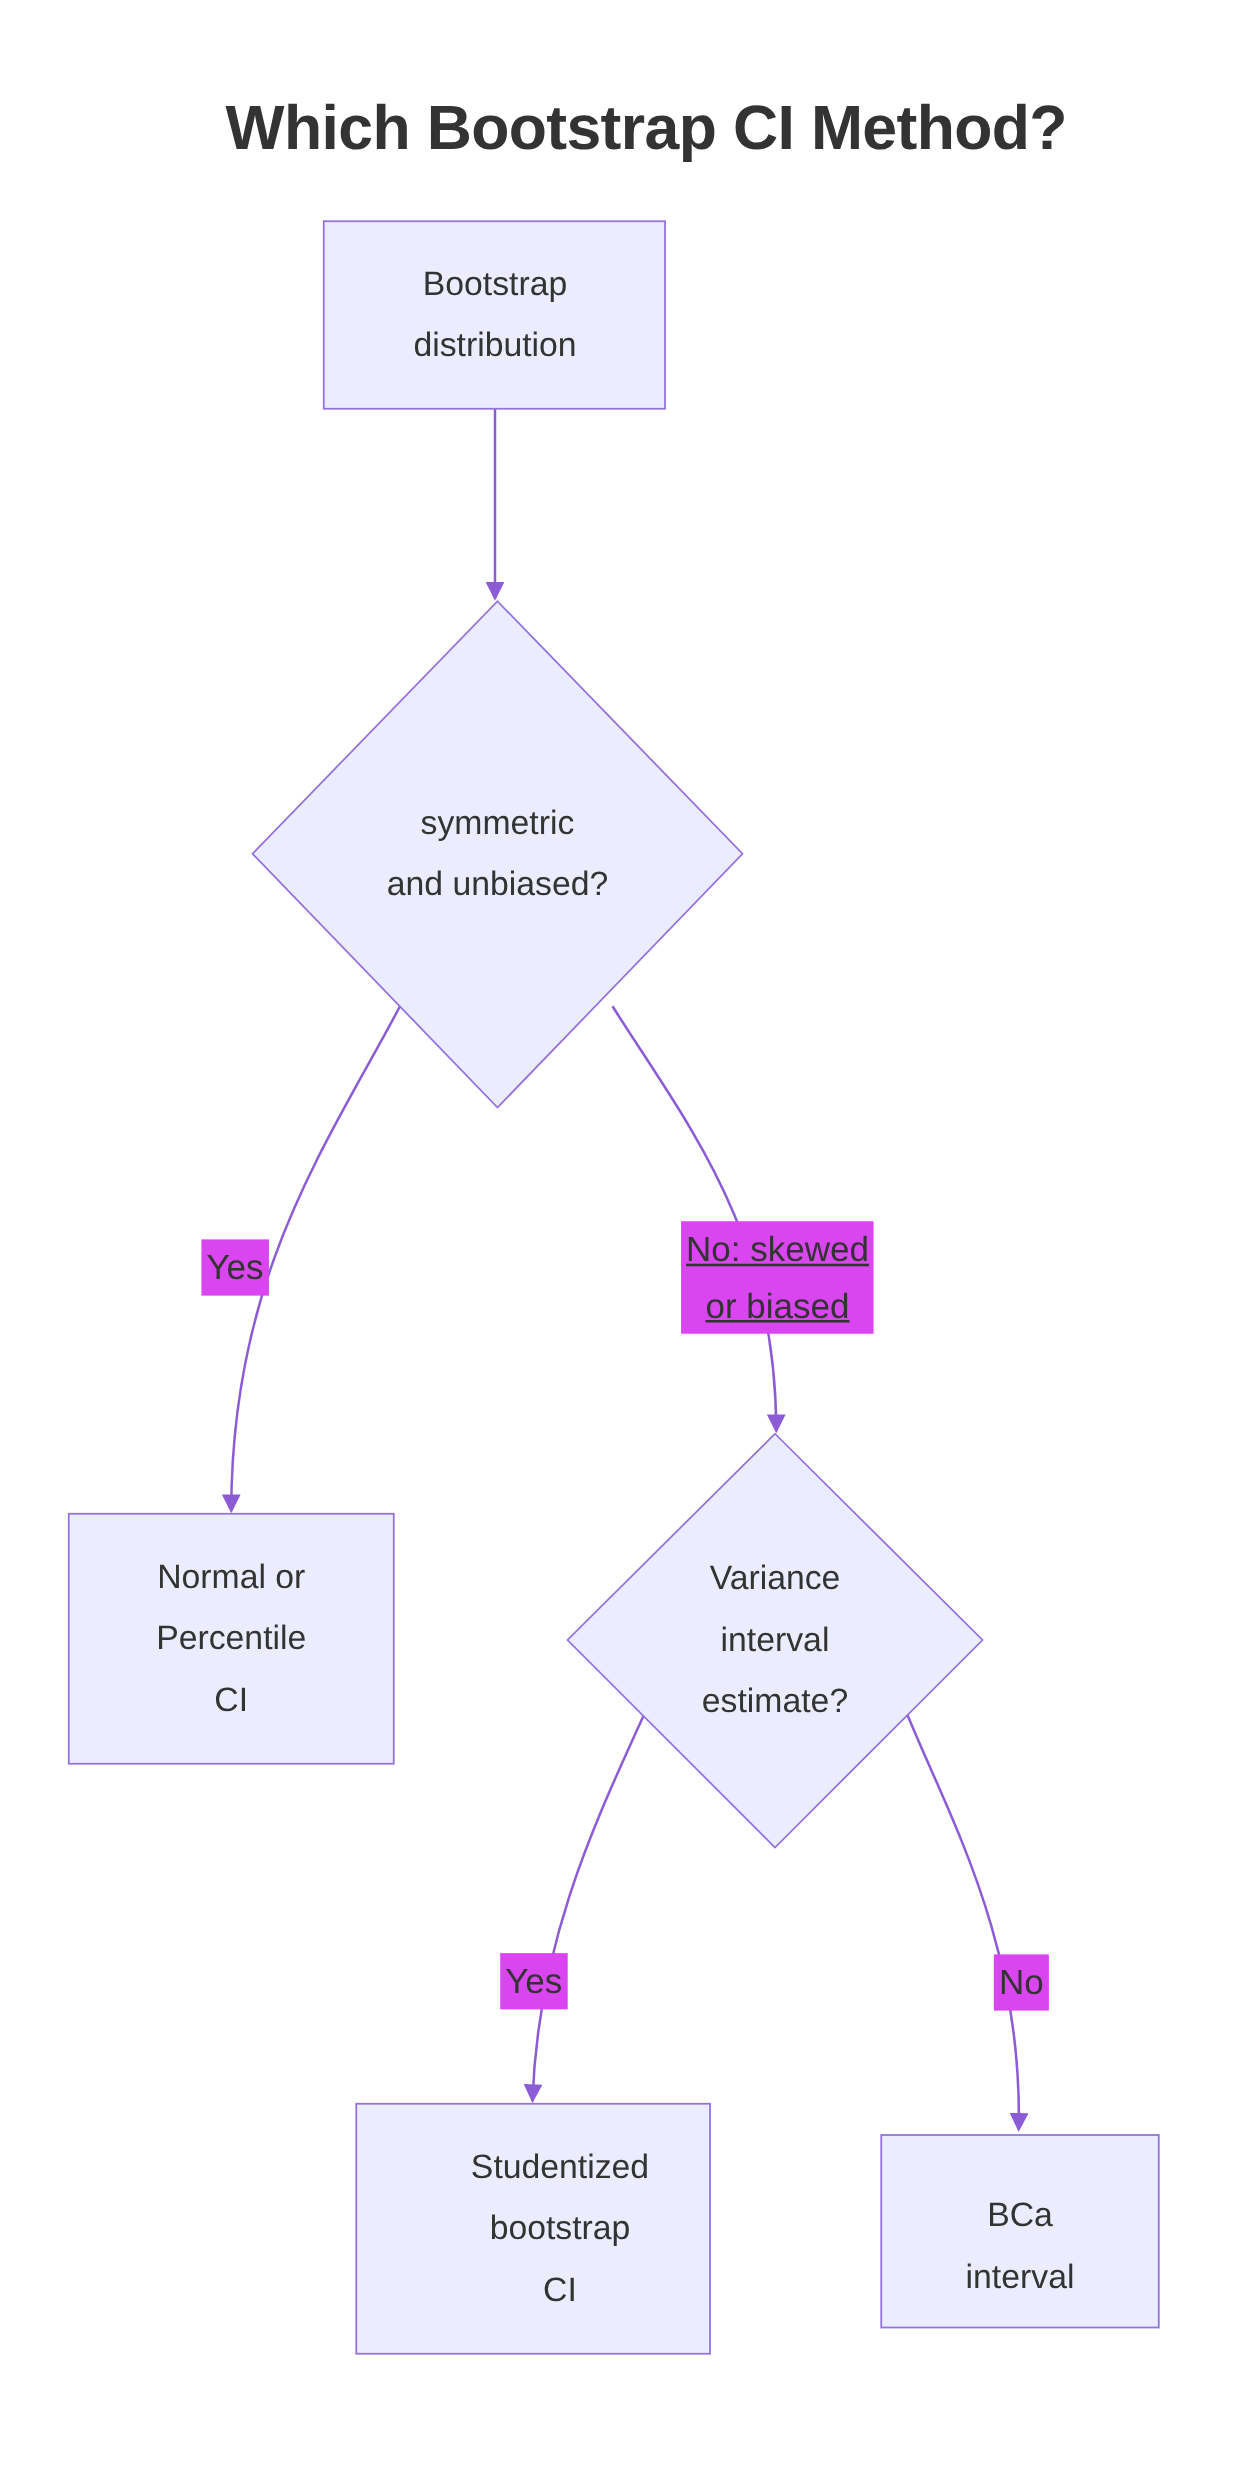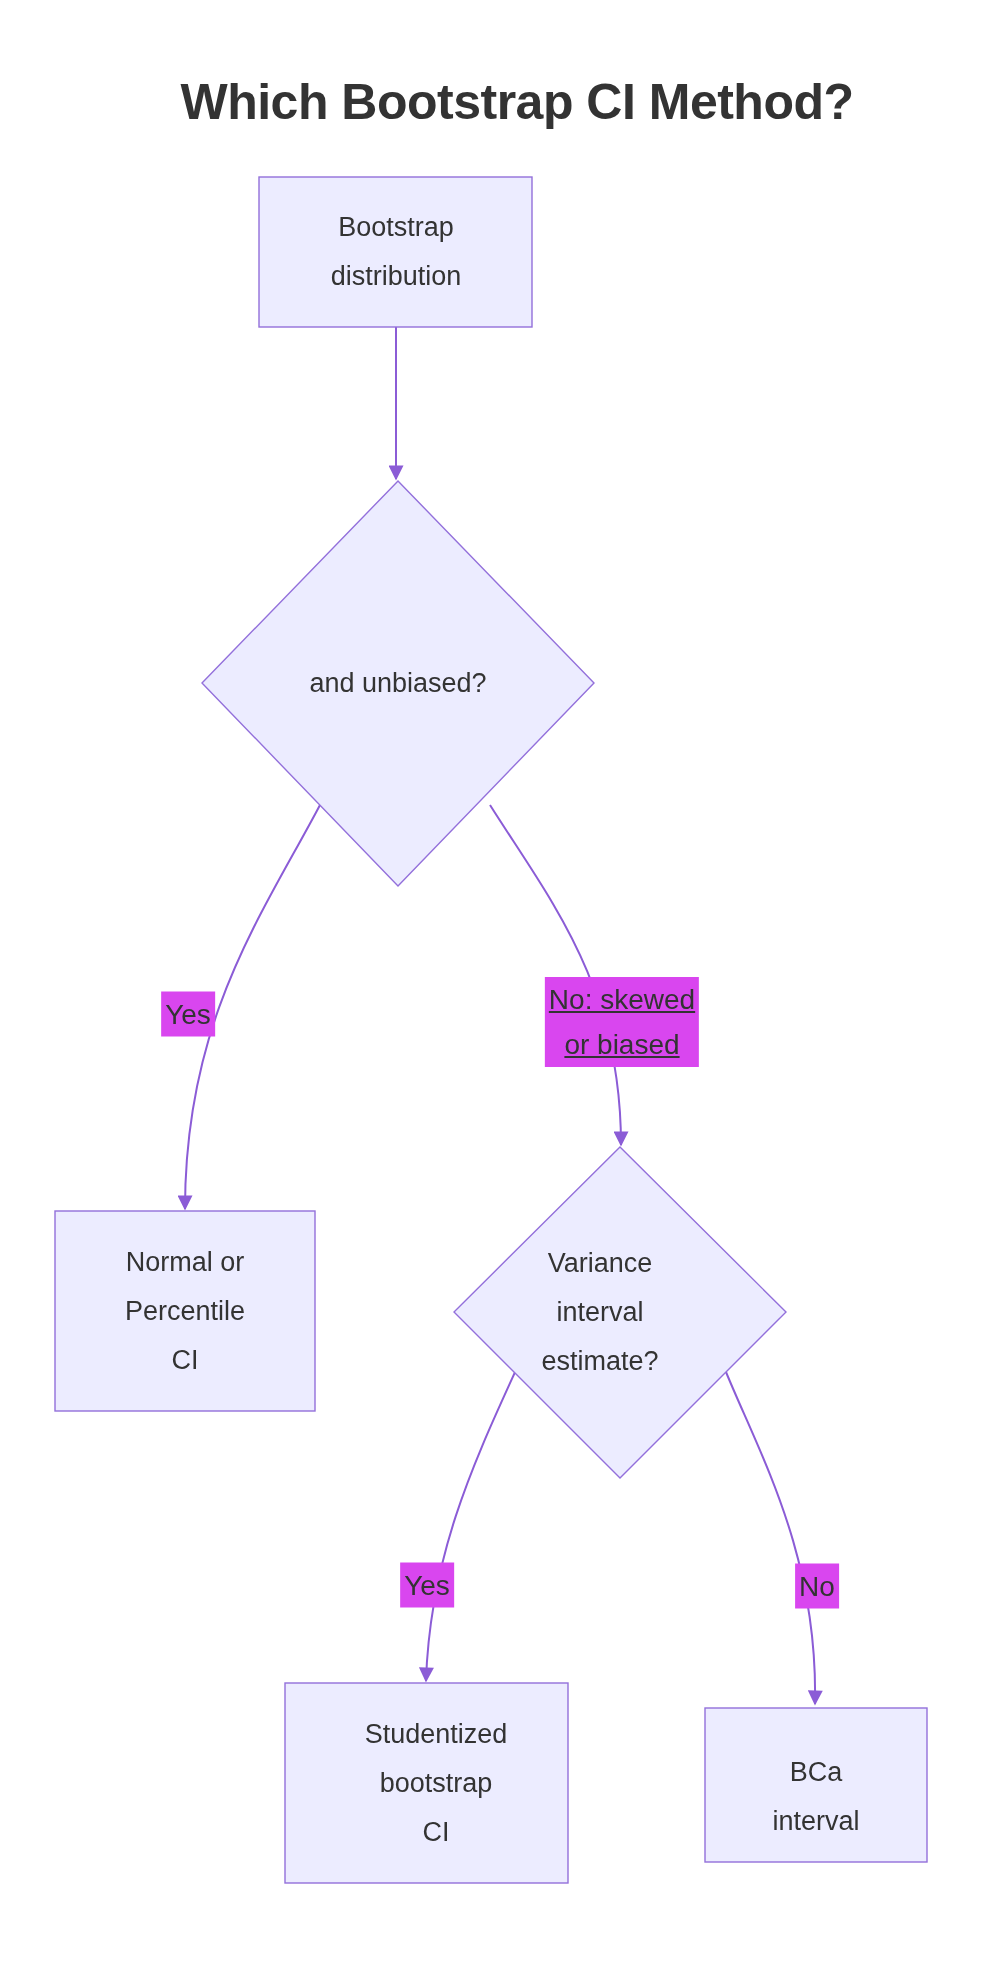--- a/index.html
+++ b/index.html
@@ -72,36 +72,37 @@
     <rect class="shape" x="285" y="1683" width="283" height="200"></rect>
     <rect class="shape" x="705" y="1708" width="222" height="154"></rect>
   </svg>
 
   <div class="node-text" style="left:396px;top:252px;">
     <div>Bootstrap</div>
     <div>distribution</div>
   </div>
 
   <div class="node-text" style="left:398px;top:683px;">
+    <div>symmetric</div>
     <div>and unbiased?</div>
   </div>
 
   <div class="node-text" style="left:185px;top:1311px;">
     <div>Normal or</div>
     <div>Percentile</div>
     <div>CI</div>
   </div>
 
-  <div class="node-text" style="left:600px;top:1312px;">
+  <div class="node-text" style="left:620px;top:1312px;">
     <div>Variance</div>
     <div>interval</div>
     <div>estimate?</div>
   </div>
 
-  <div class="node-text" style="left:436px;top:1783px;">
+  <div class="node-text" style="left:448px;top:1783px;">
     <div>Studentized</div>
     <div>bootstrap</div>
     <div>CI</div>
   </div>
 
   <div class="node-text" style="left:816px;top:1797px;">
     <div>BCa</div>
     <div>interval</div>
   </div>
 

